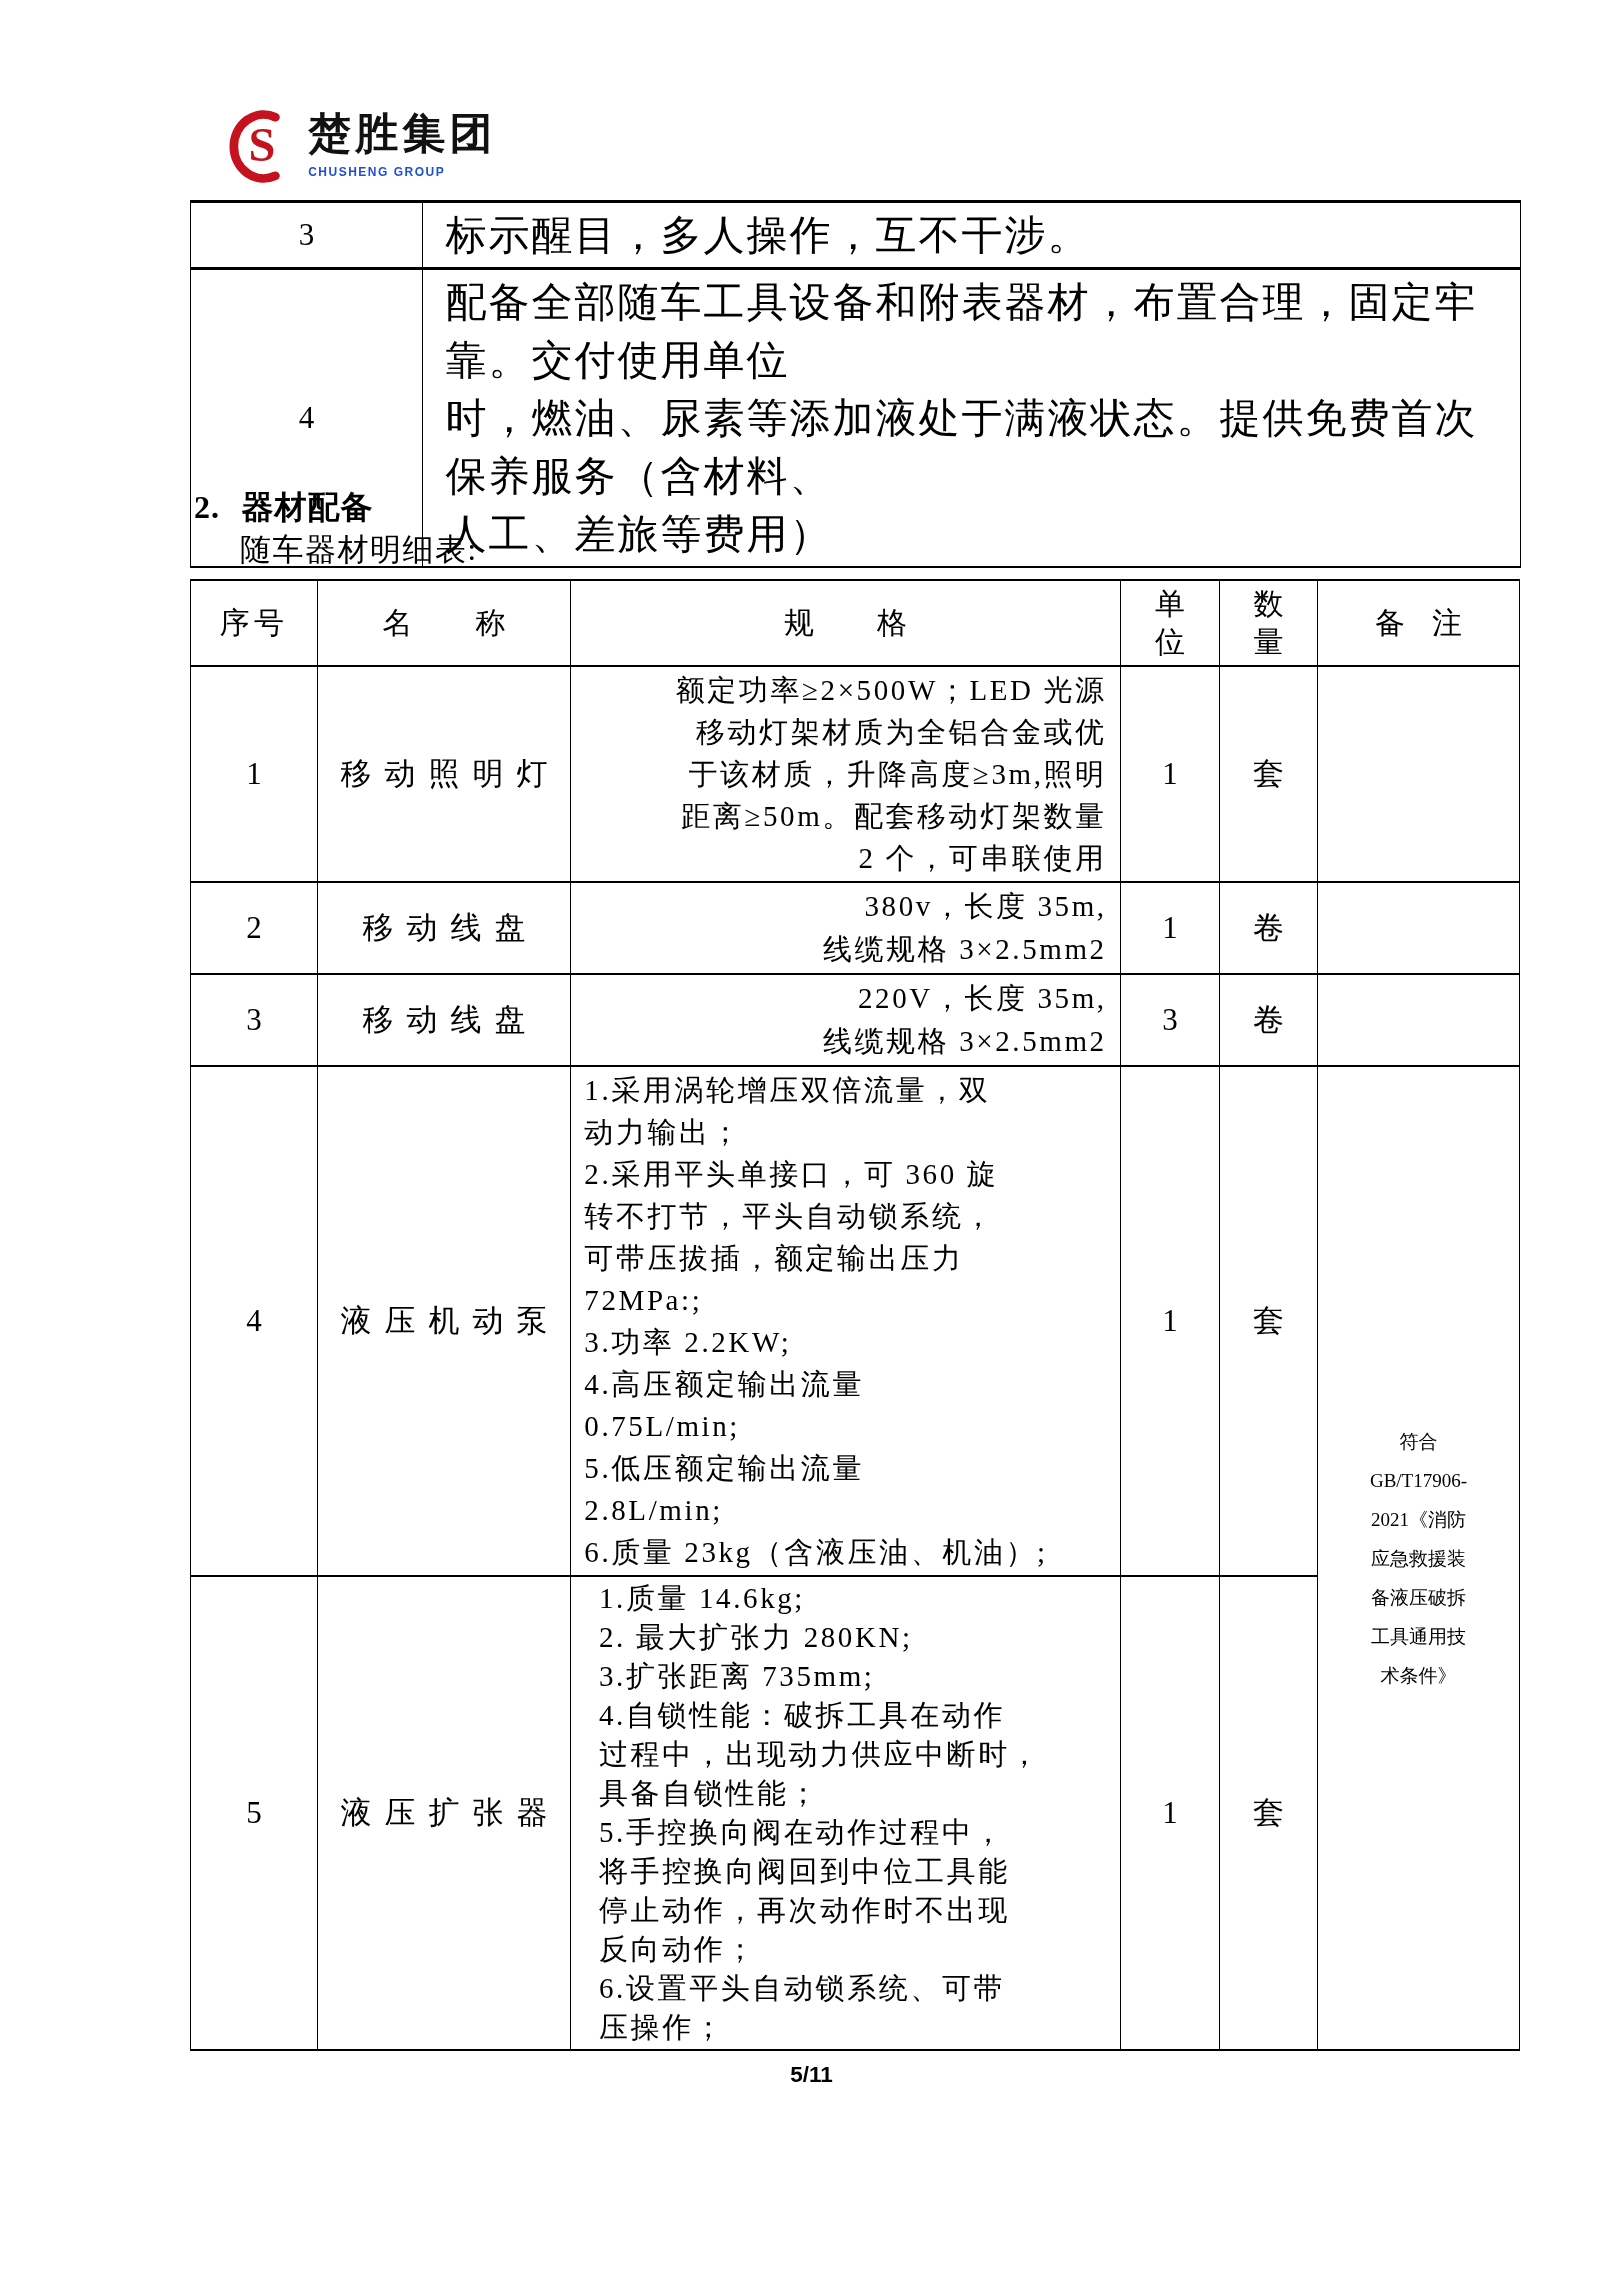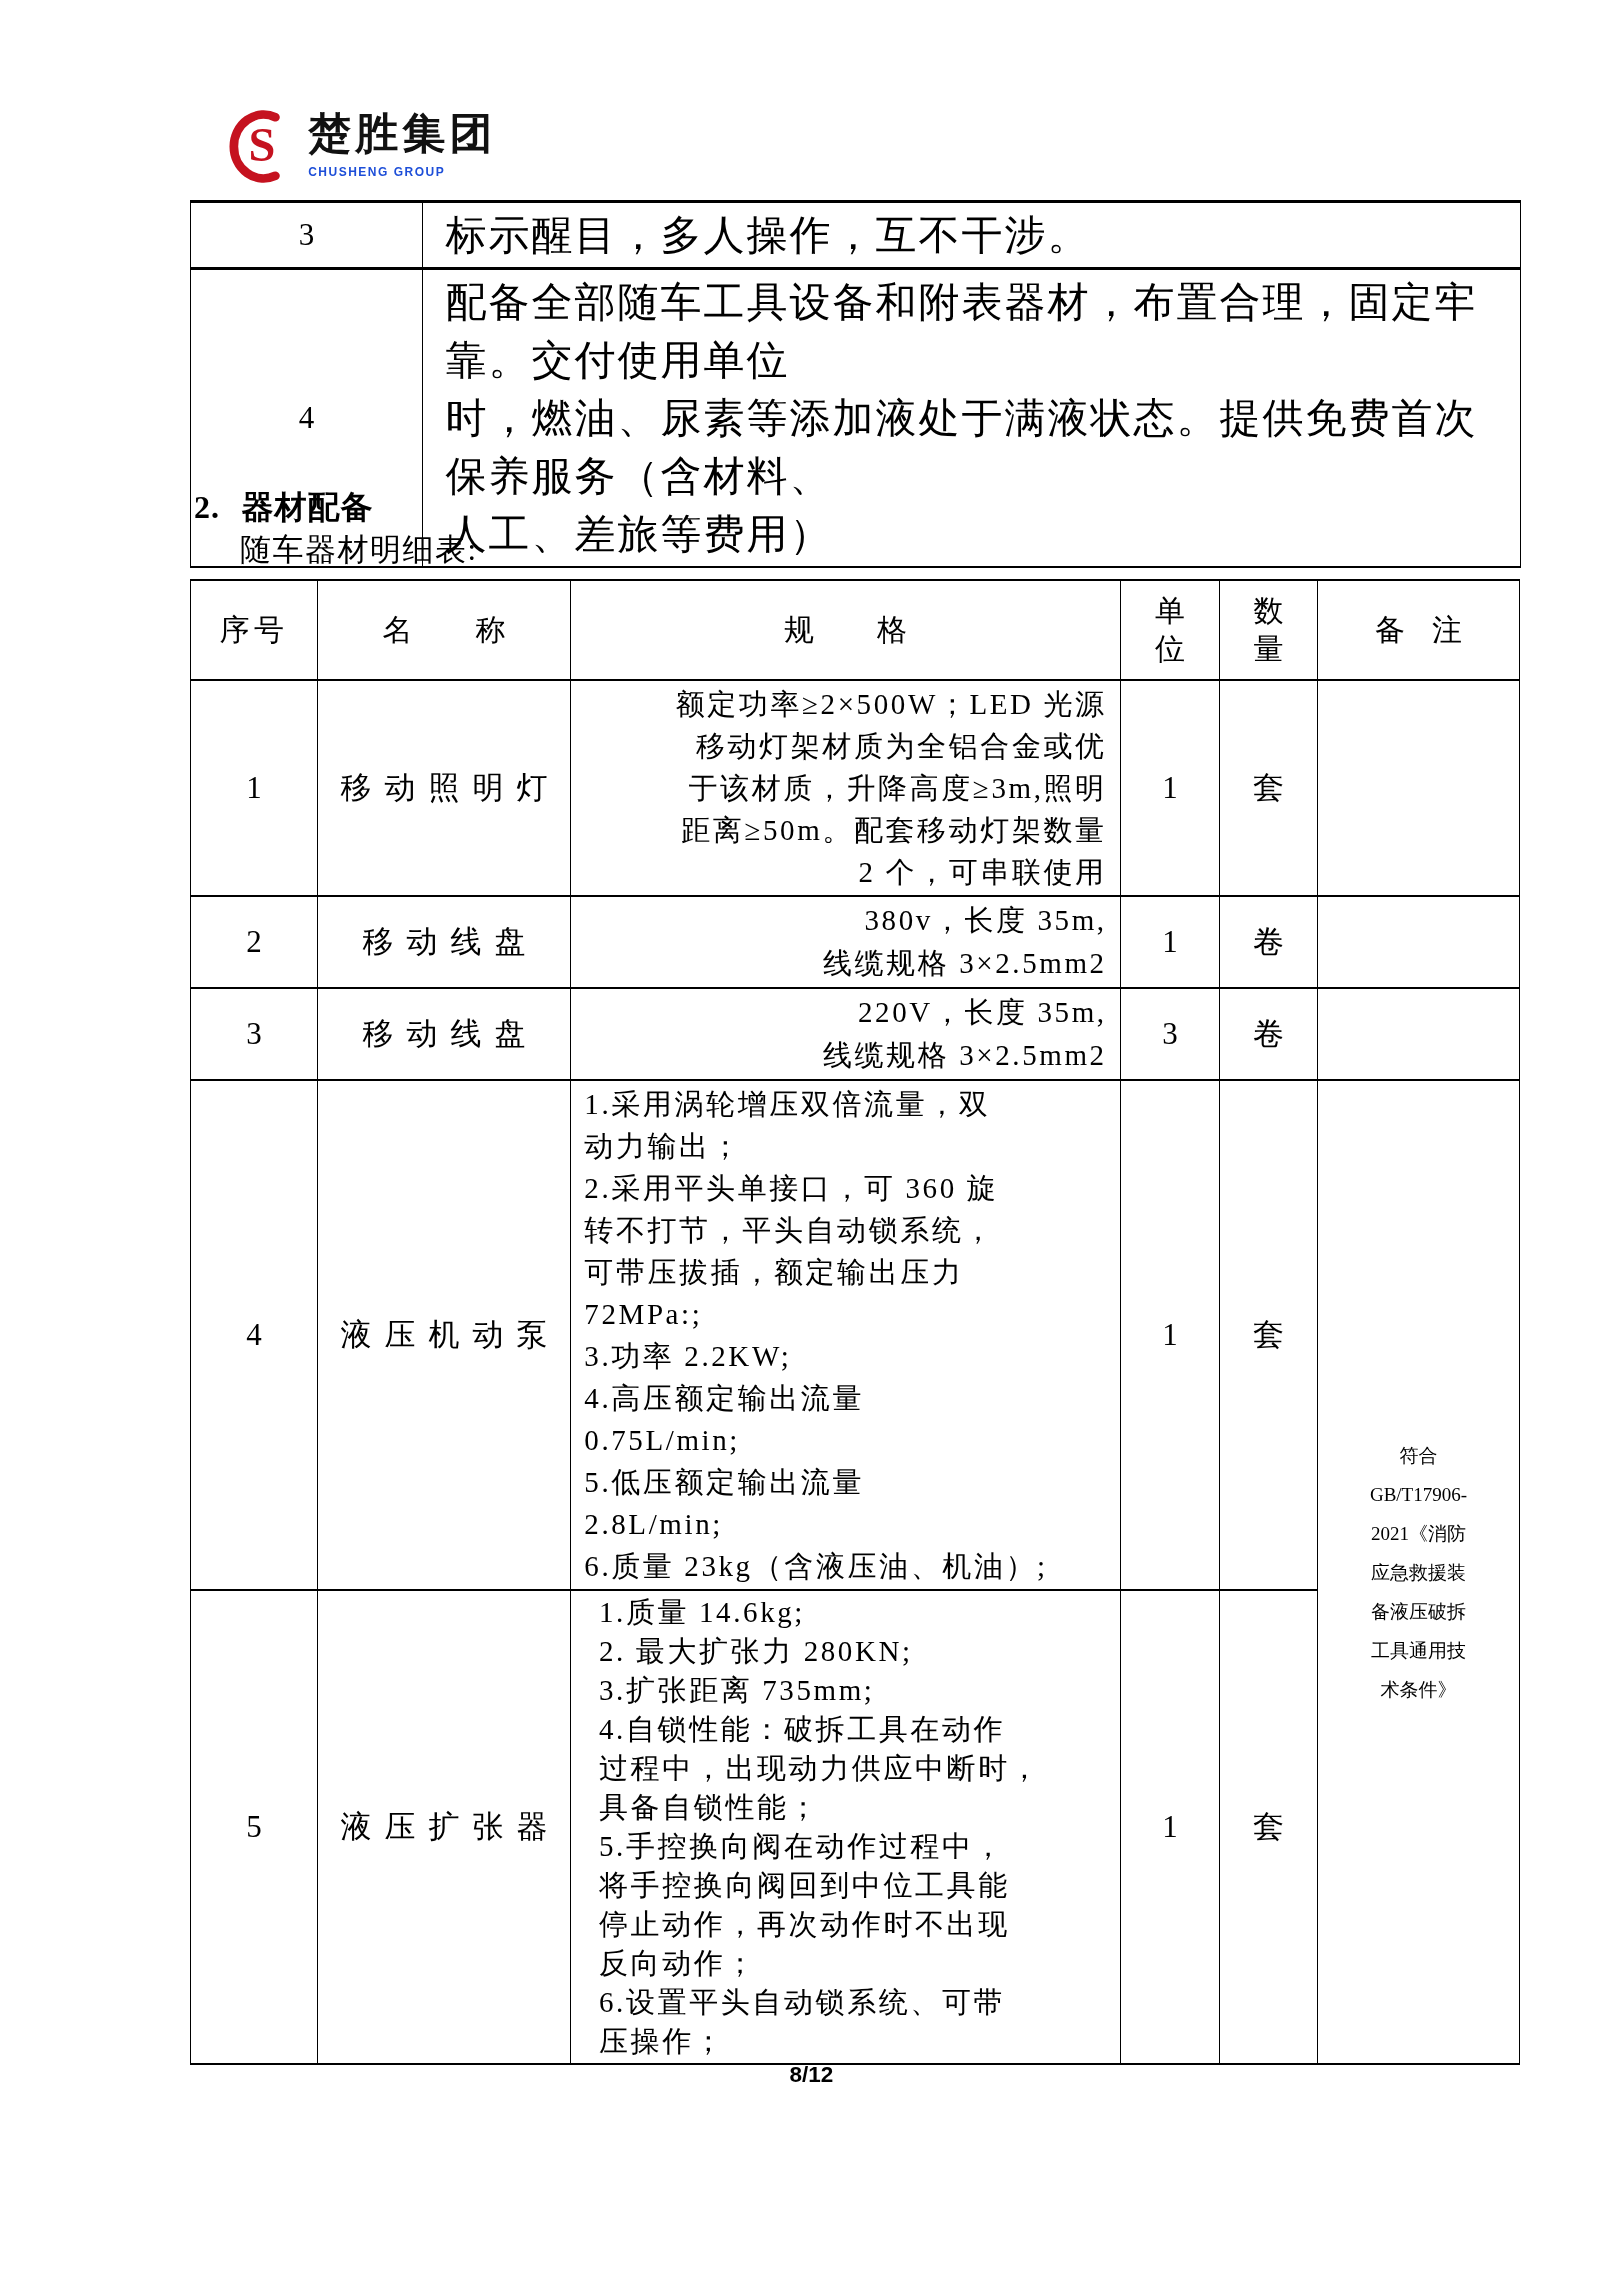--- a/index.html
+++ b/index.html
@@ -93,21 +93,21 @@
   <table class="mt">
     <colgroup>
       <col style="width:127px">
         <col style="width:253px">
         <col style="width:550px">
       <col style="width:99px">
         <col style="width:98px">
         <col style="width:202px">
     </colgroup>
     <tbody>
-        <tr style="height:100px;">
+        <tr style="height:86px;">
       <td class="hdr h-no">序号</td>
       <td class="hdr h-wide">名称</td>
       <td class="hdr h-wide">规格</td>
       <td class="hdr ml">单
 位</td>
       <td class="hdr ml">数
 量</td>
       <td class="hdr h-note">备注</td>
     </tr>
     <tr style="height:212px;">
@@ -179,16 +179,16 @@
 停止动作，再次动作时不出现
 反向动作；
 6.设置平头自动锁系统、可带
 压操作；</td>
       <td class="cell-unit">1</td>
       <td class="cell-unit">套</td>
     </tr>
   </tbody>
     </table>
 
-  <div class="footer">8/12</div>
+  <div class="footer">5/11</div>
 
 </div>
 
 
 </body></html>

